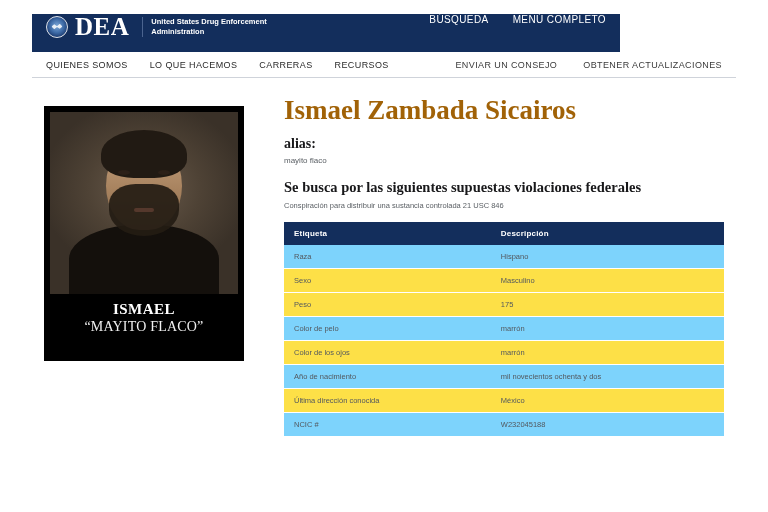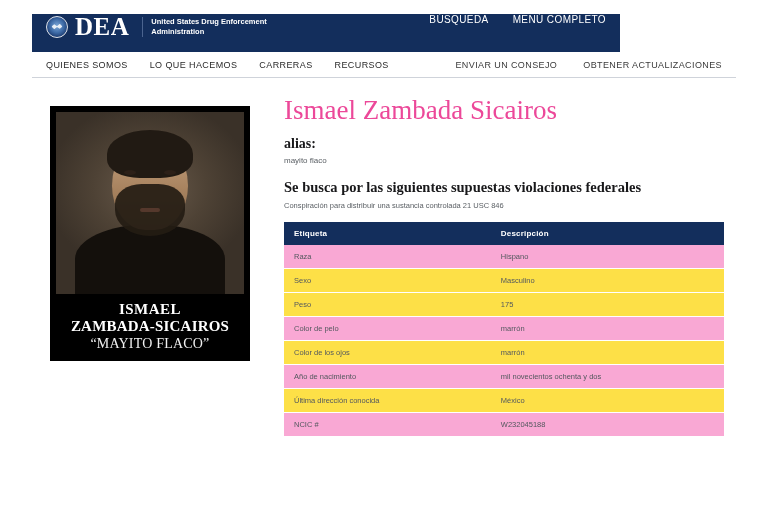--- a/index.html
+++ b/index.html
@@ -129,21 +129,21 @@
   
   .content {
     position: absolute;
     left: 32px;
     top: 86px;
     width: 704px;
   }
 
   .poster {
     position: absolute;
-    left: 18px;
+    left: 12px;
     top: 20px;
     width: 200px;
     height: 255px;
     background: #000000;
     padding: 6px;
     box-sizing: border-box;
   }
   .poster-photo {
     width: 100%;
     height: 182px;
@@ -244,23 +244,23 @@
 
   .main {
     position: absolute;
     left: 252px;
     top: 8px;
     width: 440px;
   }
 
   .title {
     font-family: "Liberation Serif", serif;
-    font-weight: normal;
+    font-weight: bold;
     font-size: 27px;
-    color: #ec4899;
+    color: #a16207;
     line-height: 32px;
     margin: 0 0 10px 0;
   }
 
   .alias-h {
     font-family: "Liberation Serif", serif;
     font-weight: bold;
     font-size: 14px;
     color: #18181a;
     margin: 0 0 4px 0;
@@ -297,21 +297,21 @@
     text-align: left;
     padding: 7px 10px;
     letter-spacing: .2px;
   }
   table.facts td {
     font-size: 7.5px;
     color: #53585e;
     padding: 7px 10px;
     border-bottom: 1px solid #ffffff;
   }
-  table.facts tr.odd td { background: #f9a8d4; }
+  table.facts tr.odd td { background: #7dd3fc; }
   table.facts tr.even td { background: #fde047; }
   table.facts col.c1 { width: 47%; }
   table.facts col.c2 { width: 53%; }
 </style>
 </head>
 <body>
 
 <div class="page">
 
   <div class="topbar">
@@ -349,21 +349,20 @@
         <div class="body"></div>
         <div class="face"></div>
         <div class="hair"></div>
         <div class="eye left"></div>
         <div class="eye right"></div>
         <div class="beard"></div>
         <div class="mouth"></div>
       </div>
       <div class="poster-text">
         <div class="poster-name1">ISMAEL</div>
-        <div class="poster-name2">ZAMBADA-SICAIROS</div>
         <div class="poster-alias">“MAYITO FLACO”</div>
       </div>
     </div>
 
     <div class="main">
       <h1 class="title">Ismael Zambada Sicairos</h1>
 
       <div class="alias-h">alias:</div>
       <div class="alias-v">mayito flaco</div>
 

